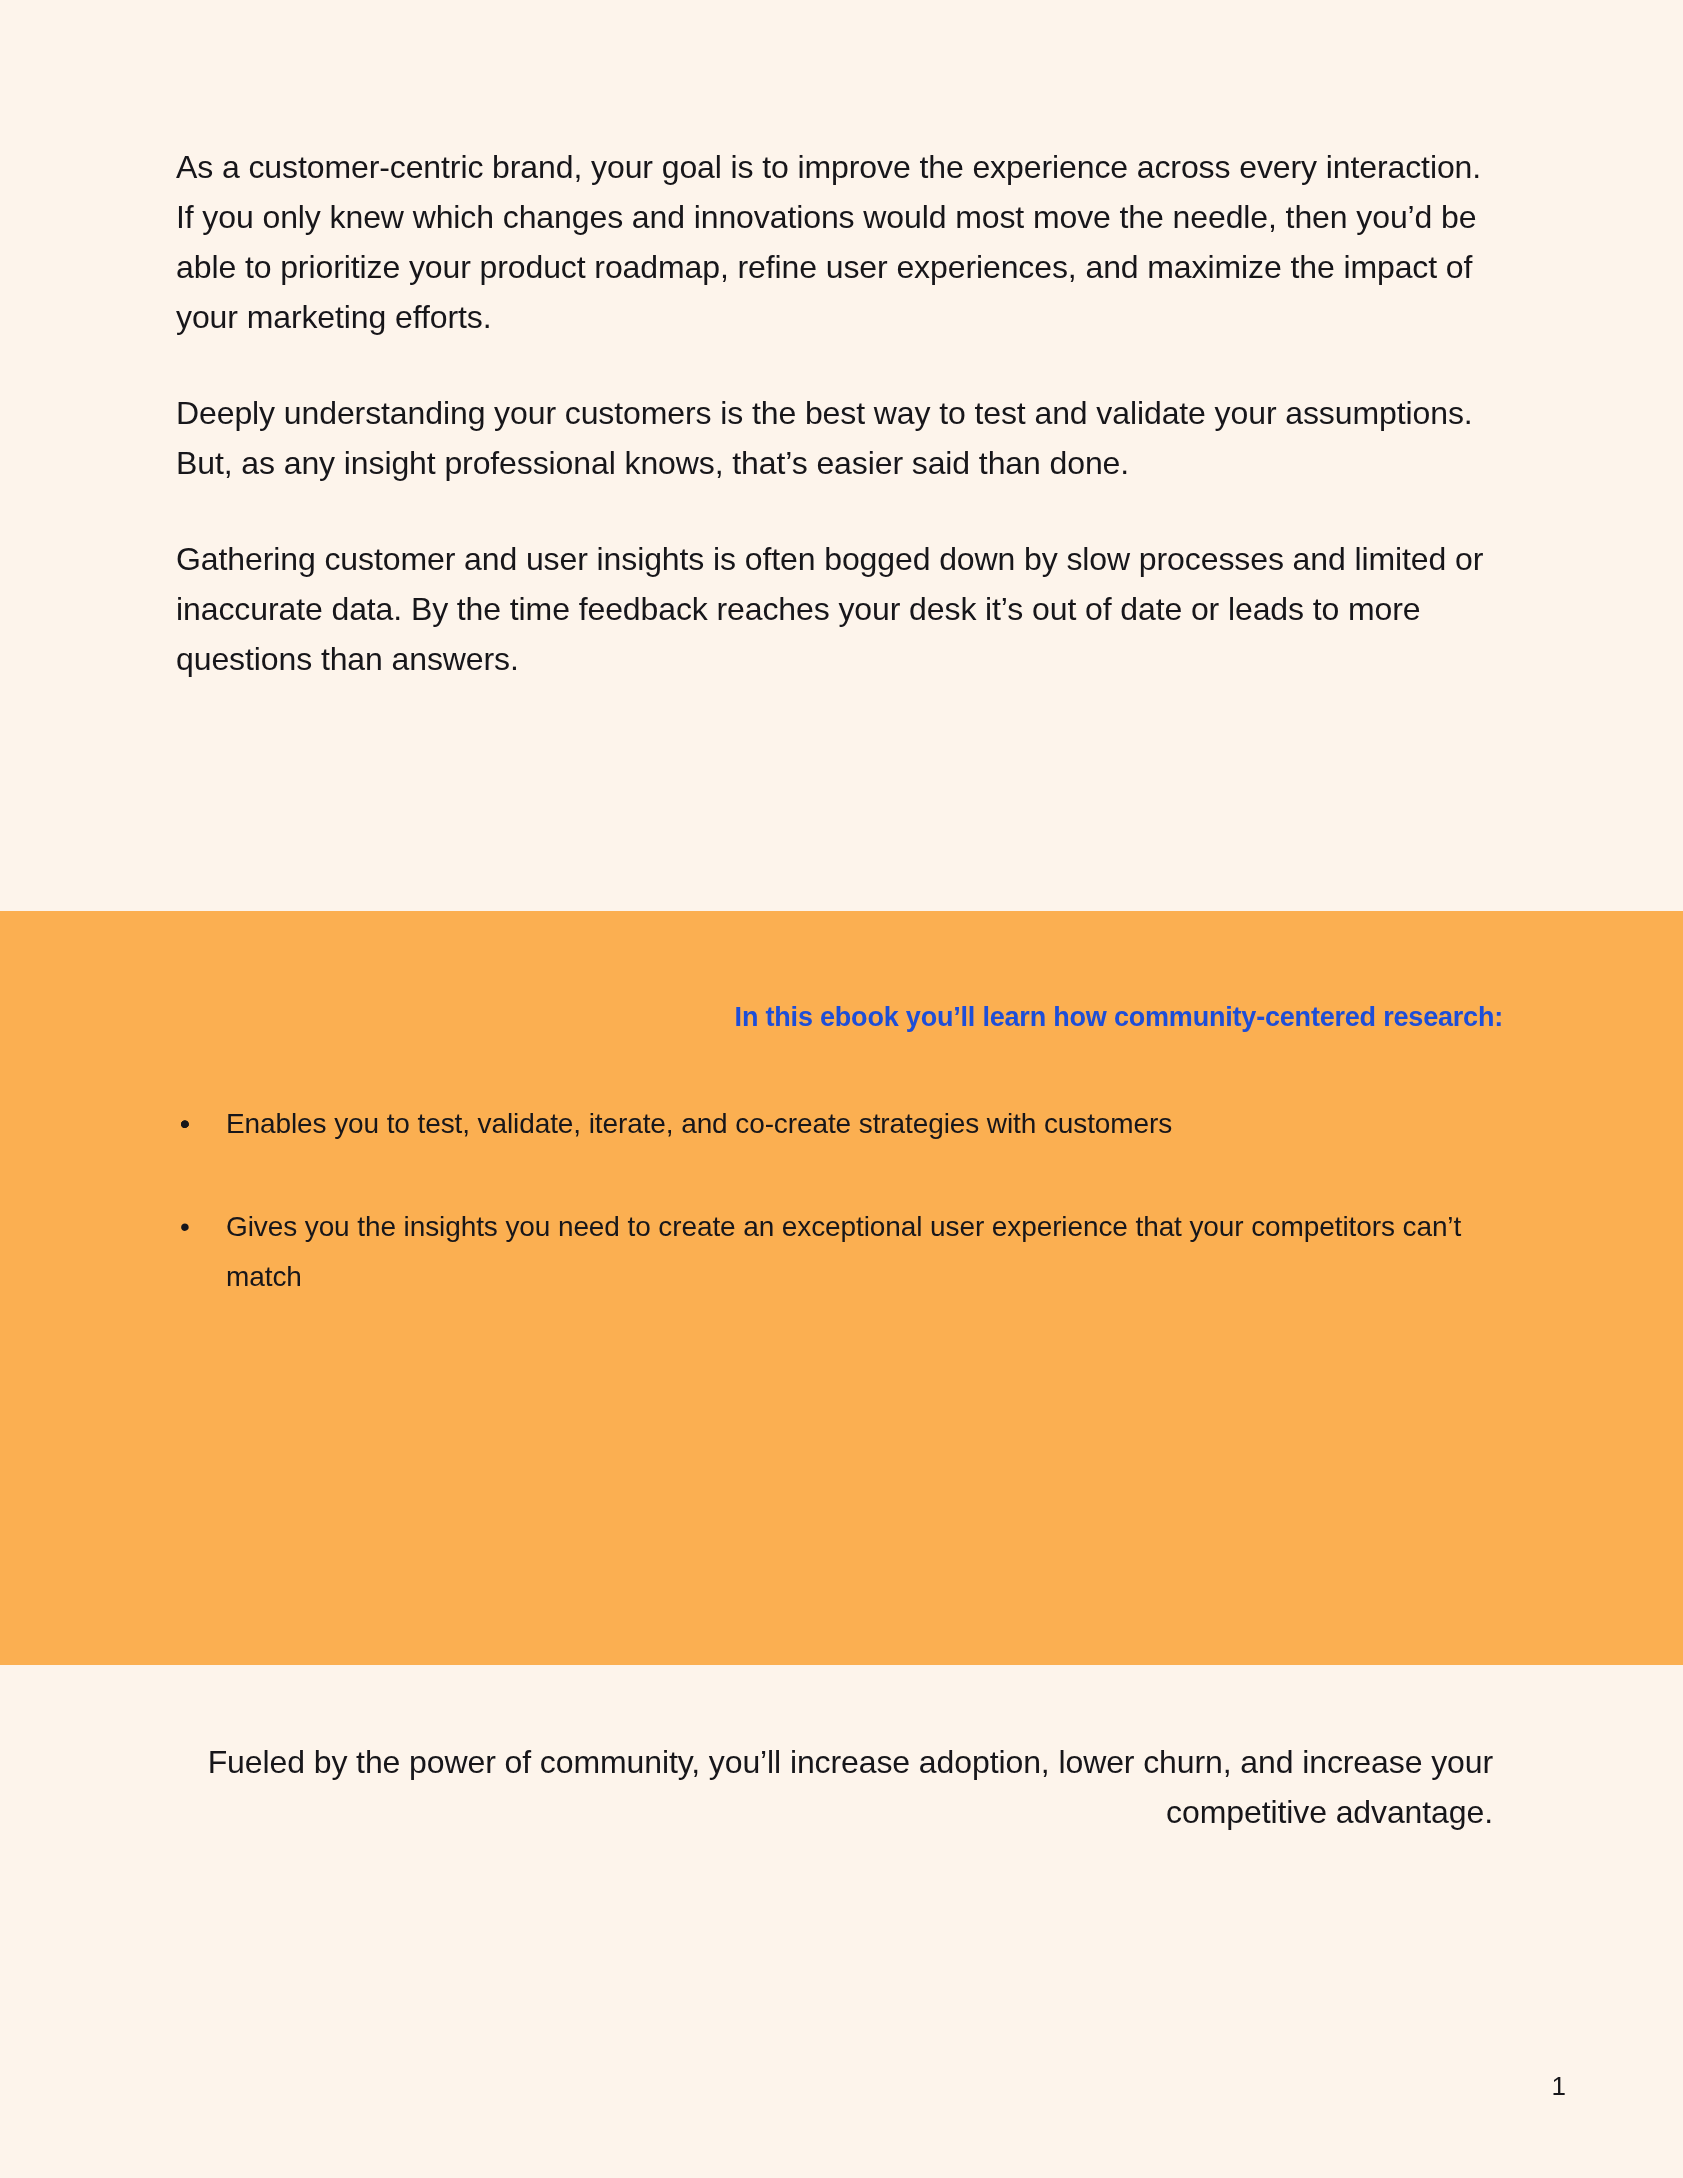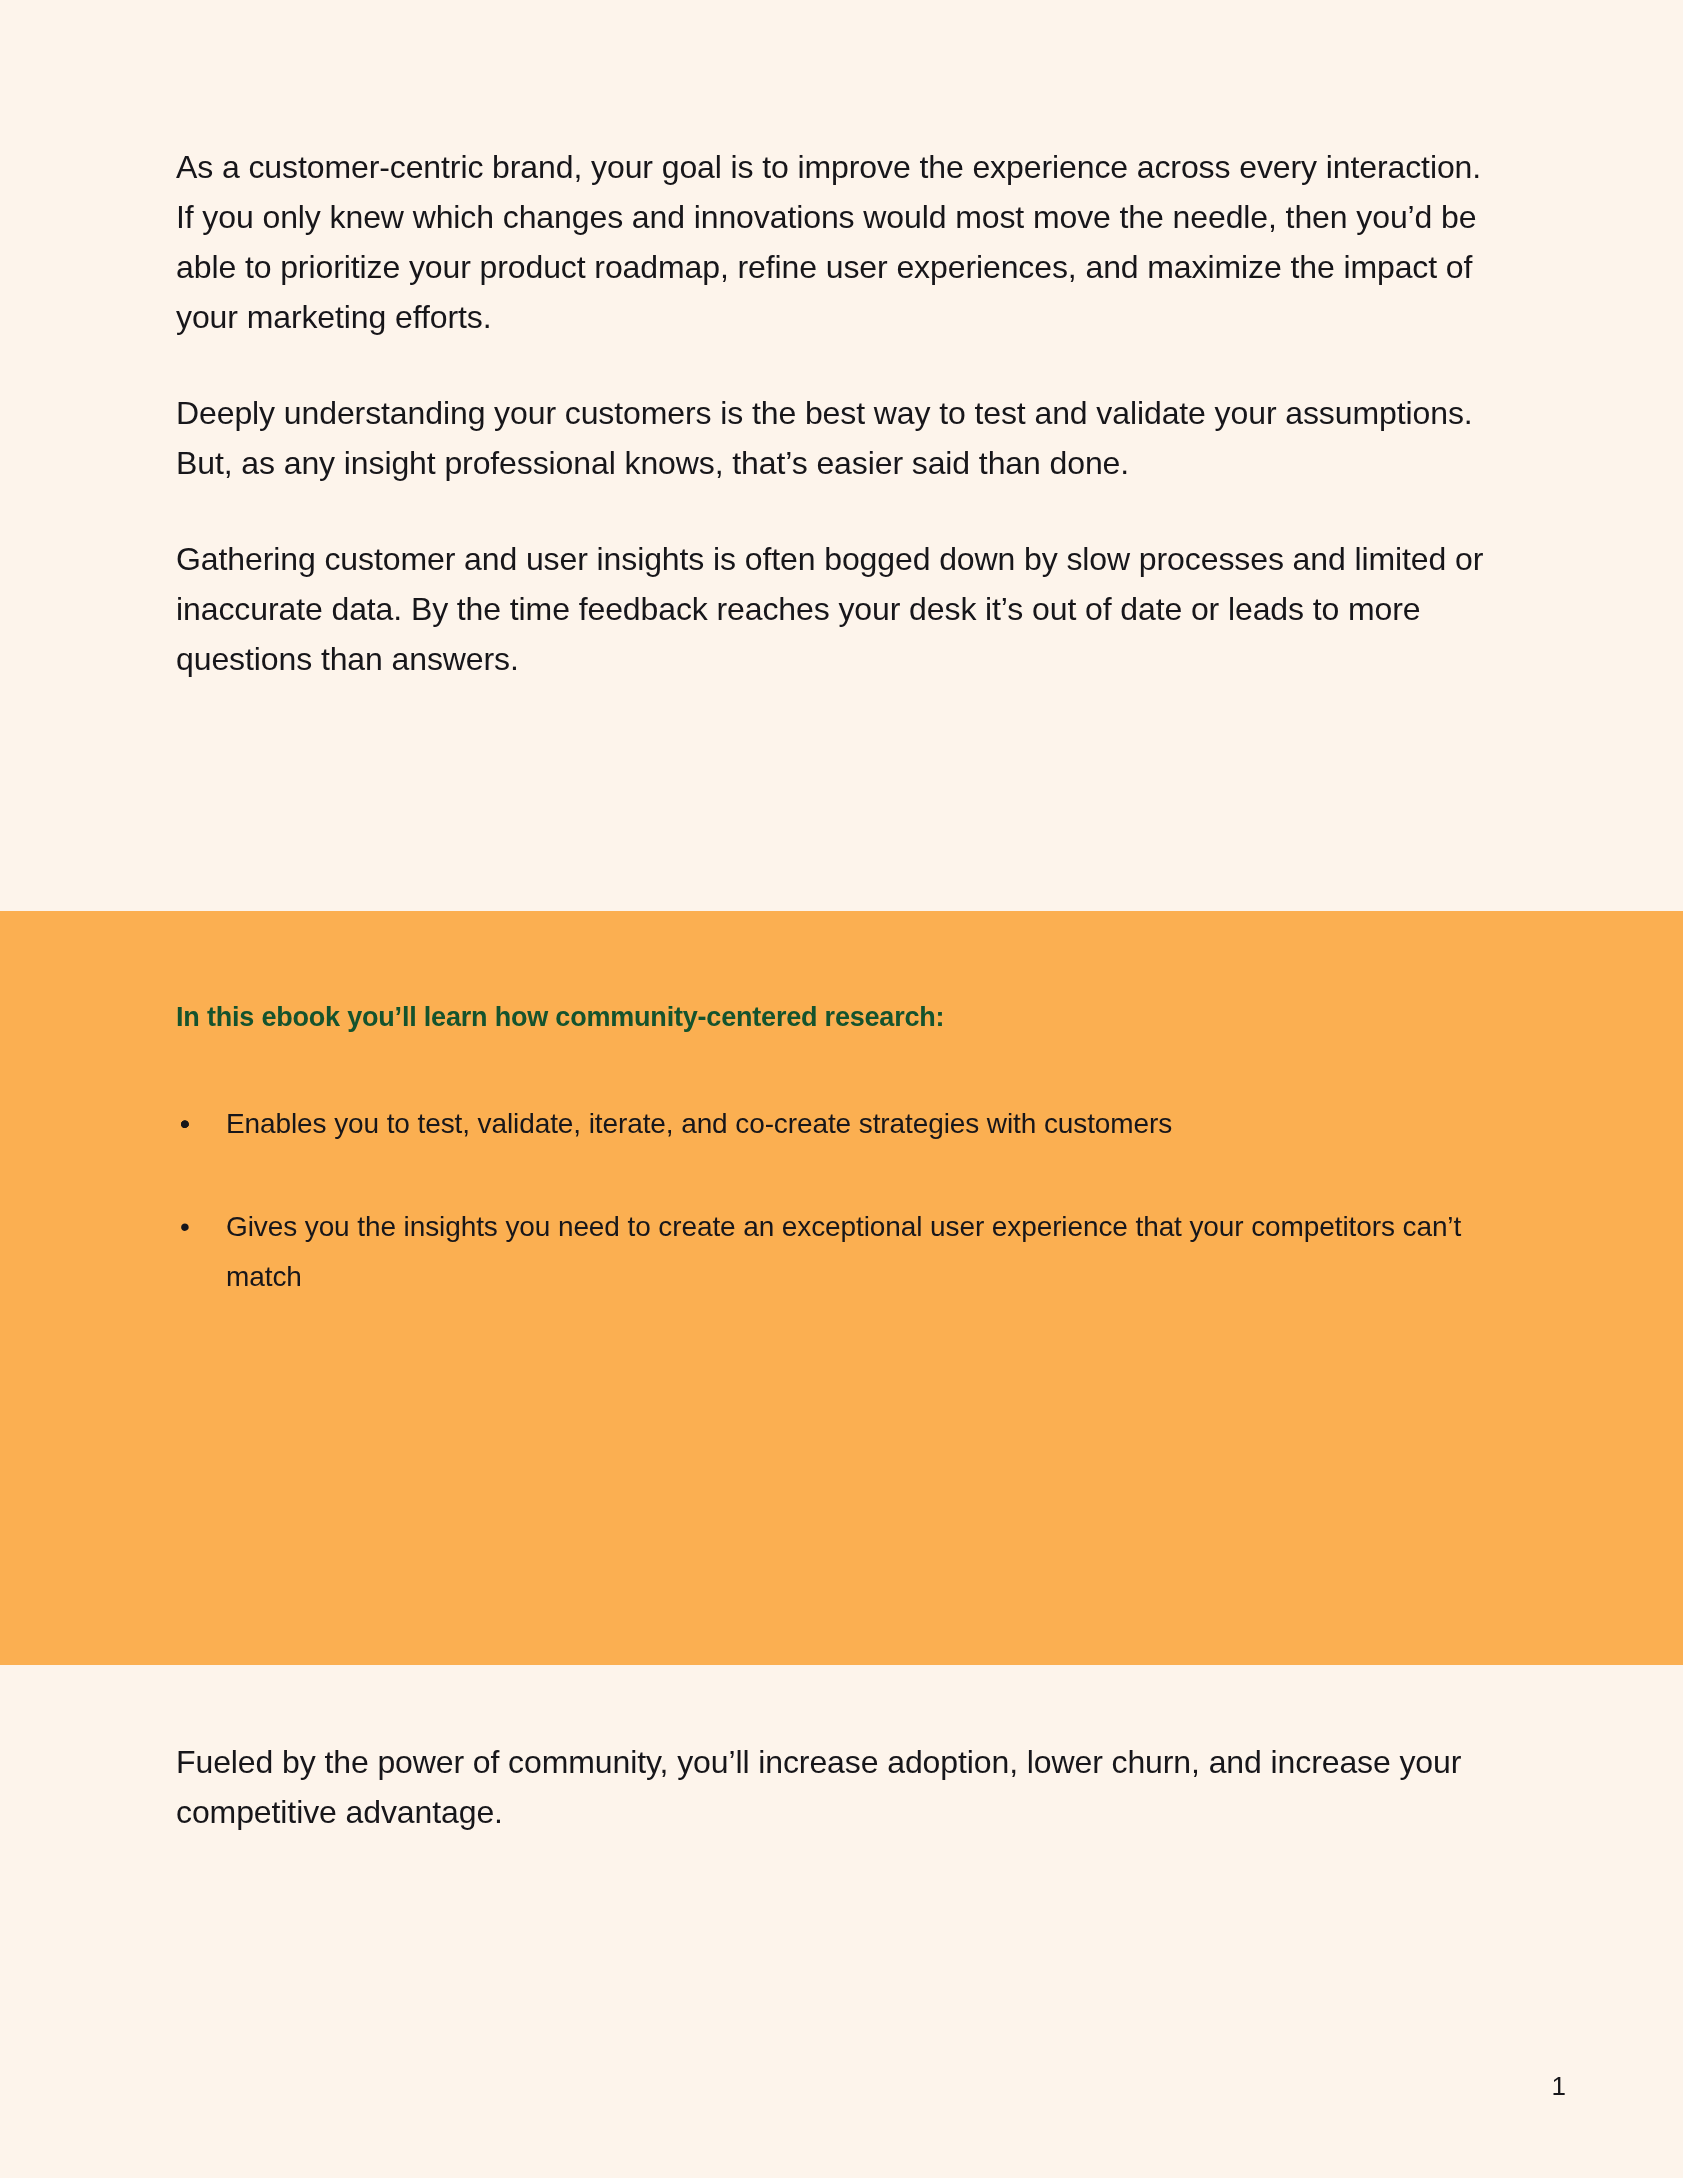--- a/index.html
+++ b/index.html
@@ -57,23 +57,24 @@
     position: absolute;
     left: 176px;
     top: 87px;
     width: 1327px;
   }
 
   .callout-heading {
     font-size: 27px;
     line-height: 38px;
     font-weight: 700;
-    color: #14532d;
+    color: #1d4ed8;
     letter-spacing: -0.2px;
     margin: 0 0 63px 0;
+    text-align: right;
   }
 
   .bullet-list {
     list-style: none;
     margin: 0;
     padding: 0;
   }
 
   .bullet-item {
     position: relative;
@@ -96,20 +97,21 @@
     color: #17161a;
     text-align: left;
   }
 
   
   .closing-block {
     position: absolute;
     left: 176px;
     top: 1737px;
     width: 1317px;
+    text-align: right;
   }
 
   
   .page-number {
     position: absolute;
     right: 117px;
     bottom: 77px;
     font-size: 26px;
     line-height: 30px;
     color: #17161a;

